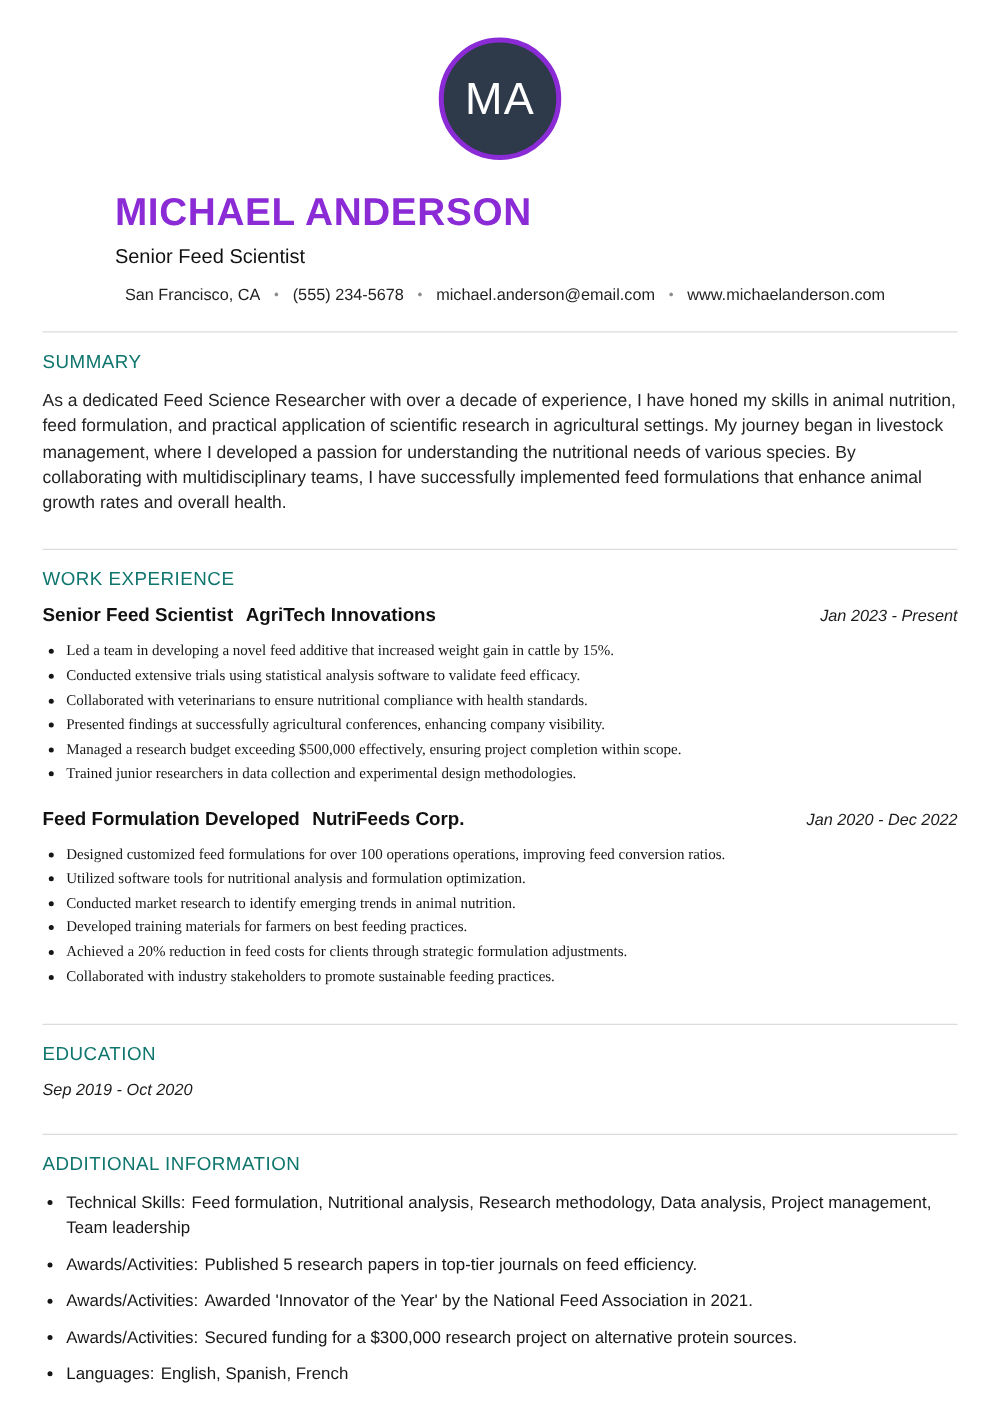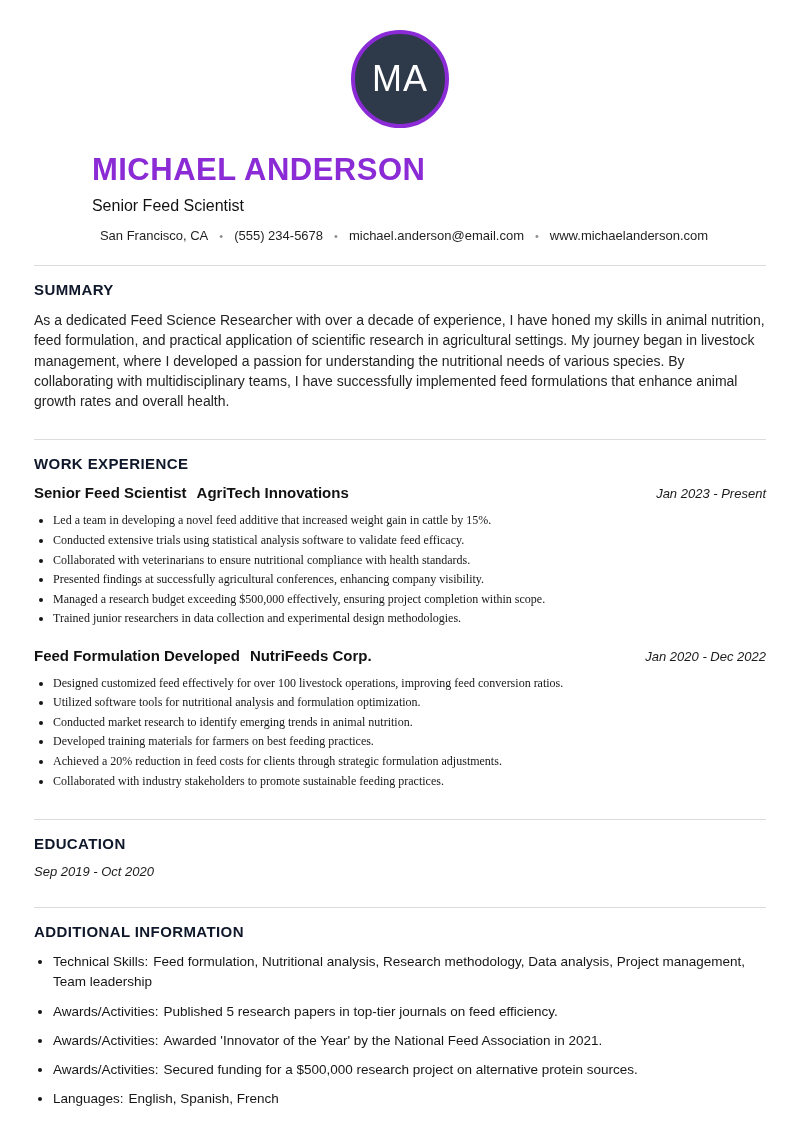--- a/index.html
+++ b/index.html
@@ -26,21 +26,21 @@
     letter-spacing: 0.5px; margin-bottom: 9px;
   }
   .subtitle { font-size: 16px; font-weight: 500; color: #111; margin-bottom: 13px; }
   .contact { font-size: 13px; color: #1f1f1f; display: flex; align-items: center; margin-left: 8px; }
   .sep { color: #8d8d8d; margin: 0 11px; font-size: 11px; }
 
   
   .section { border-top: 1px solid #dcdcdc; margin-top: 28px; padding-top: 15px; }
   .section.first { margin-top: 0; }
   .sec-h {
-    color: #0f172a; font-size: 15px; font-weight: 700;
+    color: #0f766e; font-size: 15px; font-weight: 400;
     letter-spacing: 0.4px; margin-bottom: 12px;
   }
   .summary-text { font-size: 14px; line-height: 1.45; color: #232323; }
 
   
   .job-head { display: flex; justify-content: space-between; align-items: baseline; margin-top: 12px; }
   .job-title-co { font-size: 15px; font-weight: 700; color: #111; }
   .company { margin-left: 10px; }
   .dates { font-style: italic; font-size: 13px; font-weight: 400; color: #1b1b1b; white-space: nowrap; }
   ul.bullets { list-style: disc; padding-left: 19px; margin: 10px 0 18px 0; }
@@ -105,21 +105,21 @@
     </div>
 
     <div class="job">
       <div class="job-head">
         <div class="job-title-co">
           <span>Feed Formulation Developed</span><span class="company">NutriFeeds Corp.</span>
         </div>
         <span class="dates">Jan 2020 - Dec 2022</span>
       </div>
       <ul class="bullets">
-        <li>Designed customized feed effectively for over 100 livestock operations, improving feed conversion ratios.</li>
+        <li>Designed customized feed formulations for over 100 operations operations, improving feed conversion ratios.</li>
         <li>Utilized software tools for nutritional analysis and formulation optimization.</li>
         <li>Conducted market research to identify emerging trends in animal nutrition.</li>
         <li>Developed training materials for farmers on best feeding practices.</li>
         <li>Achieved a 20% reduction in feed costs for clients through strategic formulation adjustments.</li>
         <li>Collaborated with industry stakeholders to promote sustainable feeding practices.</li>
       </ul>
     </div>
   </section>
 
   <section class="section">
@@ -128,18 +128,18 @@
       <span class="dates">Sep 2019 - Oct 2020</span>
     </div>
   </section>
 
   <section class="section">
     <h2 class="sec-h">ADDITIONAL INFORMATION</h2>
     <ul class="addl-list">
       <li><span class="lbl">Technical Skills:</span><span>Feed formulation, Nutritional analysis, Research methodology, Data analysis, Project management, Team leadership</span></li>
       <li><span class="lbl">Awards/Activities:</span><span>Published 5 research papers in top-tier journals on feed efficiency.</span></li>
       <li><span class="lbl">Awards/Activities:</span><span>Awarded 'Innovator of the Year' by the National Feed Association in 2021.</span></li>
-      <li><span class="lbl">Awards/Activities:</span><span>Secured funding for a $500,000 research project on alternative protein sources.</span></li>
+      <li><span class="lbl">Awards/Activities:</span><span>Secured funding for a $300,000 research project on alternative protein sources.</span></li>
       <li><span class="lbl">Languages:</span><span>English,  Spanish,  French</span></li>
     </ul>
   </section>
 
 </div>
 
 </body></html>

